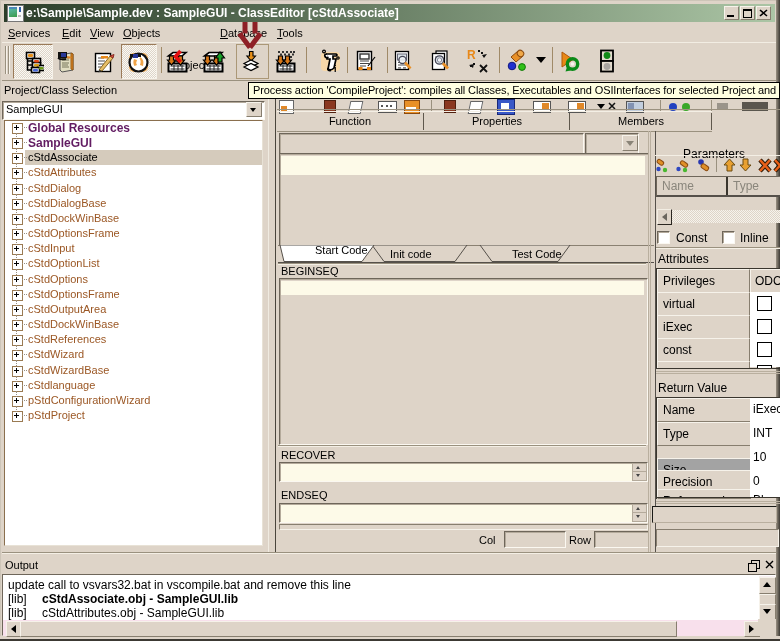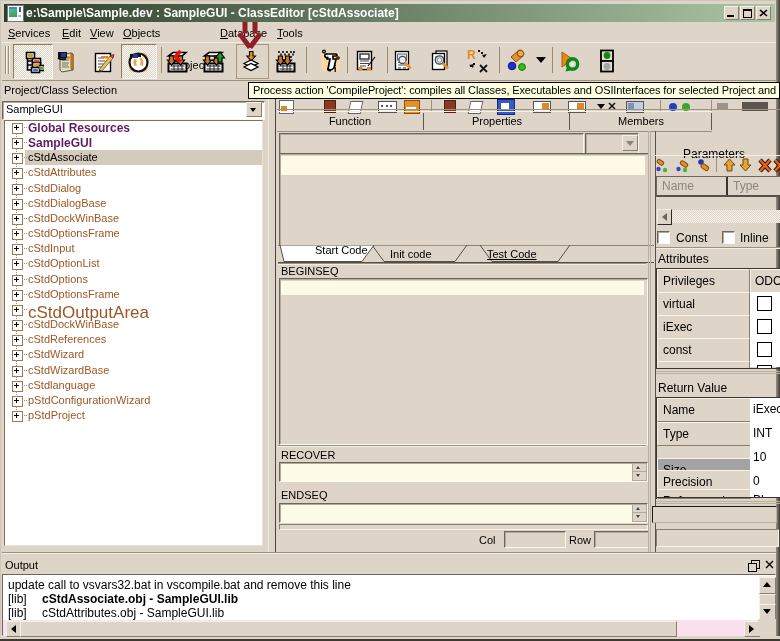--- a/index.html
+++ b/index.html
@@ -290,21 +290,21 @@
     <div class="abs" style="left:28px;top:273px;font-size:11px;color:#9b5724;white-space:nowrap;">cStdOptions</div>
 <div class="abs" style="left:12px;top:290px;width:9px;height:9px;border:1px solid #9a7a52;background:#fff;">
       <div class="abs" style="left:1px;top:3px;width:5px;height:1px;background:#000;"></div>
       <div class="abs" style="left:3px;top:1px;width:1px;height:5px;background:#000;"></div>
     </div>
     <div class="abs" style="left:28px;top:288px;font-size:11px;color:#9b5724;white-space:nowrap;">cStdOptionsFrame</div>
 <div class="abs" style="left:12px;top:305px;width:9px;height:9px;border:1px solid #9a7a52;background:#fff;">
       <div class="abs" style="left:1px;top:3px;width:5px;height:1px;background:#000;"></div>
       <div class="abs" style="left:3px;top:1px;width:1px;height:5px;background:#000;"></div>
     </div>
-    <div class="abs" style="left:28px;top:303px;font-size:17px;color:#9b5724;white-space:nowrap;">cStdOutputArea</div>
+    <div class="abs" style="left:28px;top:303px;font-size:11px;color:#9b5724;white-space:nowrap;">cStdOutputArea</div>
 <div class="abs" style="left:12px;top:320px;width:9px;height:9px;border:1px solid #9a7a52;background:#fff;">
       <div class="abs" style="left:1px;top:3px;width:5px;height:1px;background:#000;"></div>
       <div class="abs" style="left:3px;top:1px;width:1px;height:5px;background:#000;"></div>
     </div>
     <div class="abs" style="left:28px;top:318px;font-size:11px;color:#9b5724;white-space:nowrap;">cStdDockWinBase</div>
 <div class="abs" style="left:12px;top:335px;width:9px;height:9px;border:1px solid #9a7a52;background:#fff;">
       <div class="abs" style="left:1px;top:3px;width:5px;height:1px;background:#000;"></div>
       <div class="abs" style="left:3px;top:1px;width:1px;height:5px;background:#000;"></div>
     </div>
     <div class="abs" style="left:28px;top:333px;font-size:11px;color:#9b5724;white-space:nowrap;">cStdReferences</div>
@@ -434,21 +434,21 @@
 <div id="codetabsx">
 <svg class="abs" style="left:278px;top:245px;" width="376" height="19" viewBox="0 0 376 19">
 <path d="M0 0.5 L376 0.5" stroke="#8a8172"></path>
 <path d="M94 0 L106 16.5 L177 16.5 L189 0 Z" fill="#ded4c8" stroke="#55504a"></path>
 <path d="M202 0 L214 16.5 L280 16.5 L292 0 Z" fill="#ded4c8" stroke="#55504a"></path>
 <path d="M2 0 L6 16.5 L84 16.5 L96 0 Z" fill="#fff" stroke="#55504a"></path>
 <path d="M0 17.5 L376 17.5" stroke="#55504a"></path>
 </svg>
 <div class="abs t11" style="left:303px;top:244px;margin-left:12px;">Start Code</div>
 <div class="abs t11" style="left:390px;top:248px;">Init code</div>
-<div class="abs t11" style="left:487px;top:248px;text-decoration:underline;">Test Code</div>
+<div class="abs t11" style="left:512px;top:248px;">Test Code</div>
 </div>
 
 <div class="abs" style="left:278px;top:263px;width:368px;height:1px;background:#9a917f;box-shadow:0 1px 0 #f4efe5;"></div>
 <div class="abs t11" style="left:281px;top:265px;">BEGINSEQ</div>
 <div class="abs sunk2" style="left:279px;top:278px;width:367px;height:165px;background:#ded4c8;">
  <div class="abs yell" style="left:1px;top:2px;width:363px;height:14px;"></div>
 </div>
 
 <div class="abs" style="left:278px;top:445px;width:368px;height:1px;background:#9a917f;box-shadow:0 1px 0 #f4efe5;"></div>
 <div class="abs t11" style="left:281px;top:449px;">RECOVER</div>

